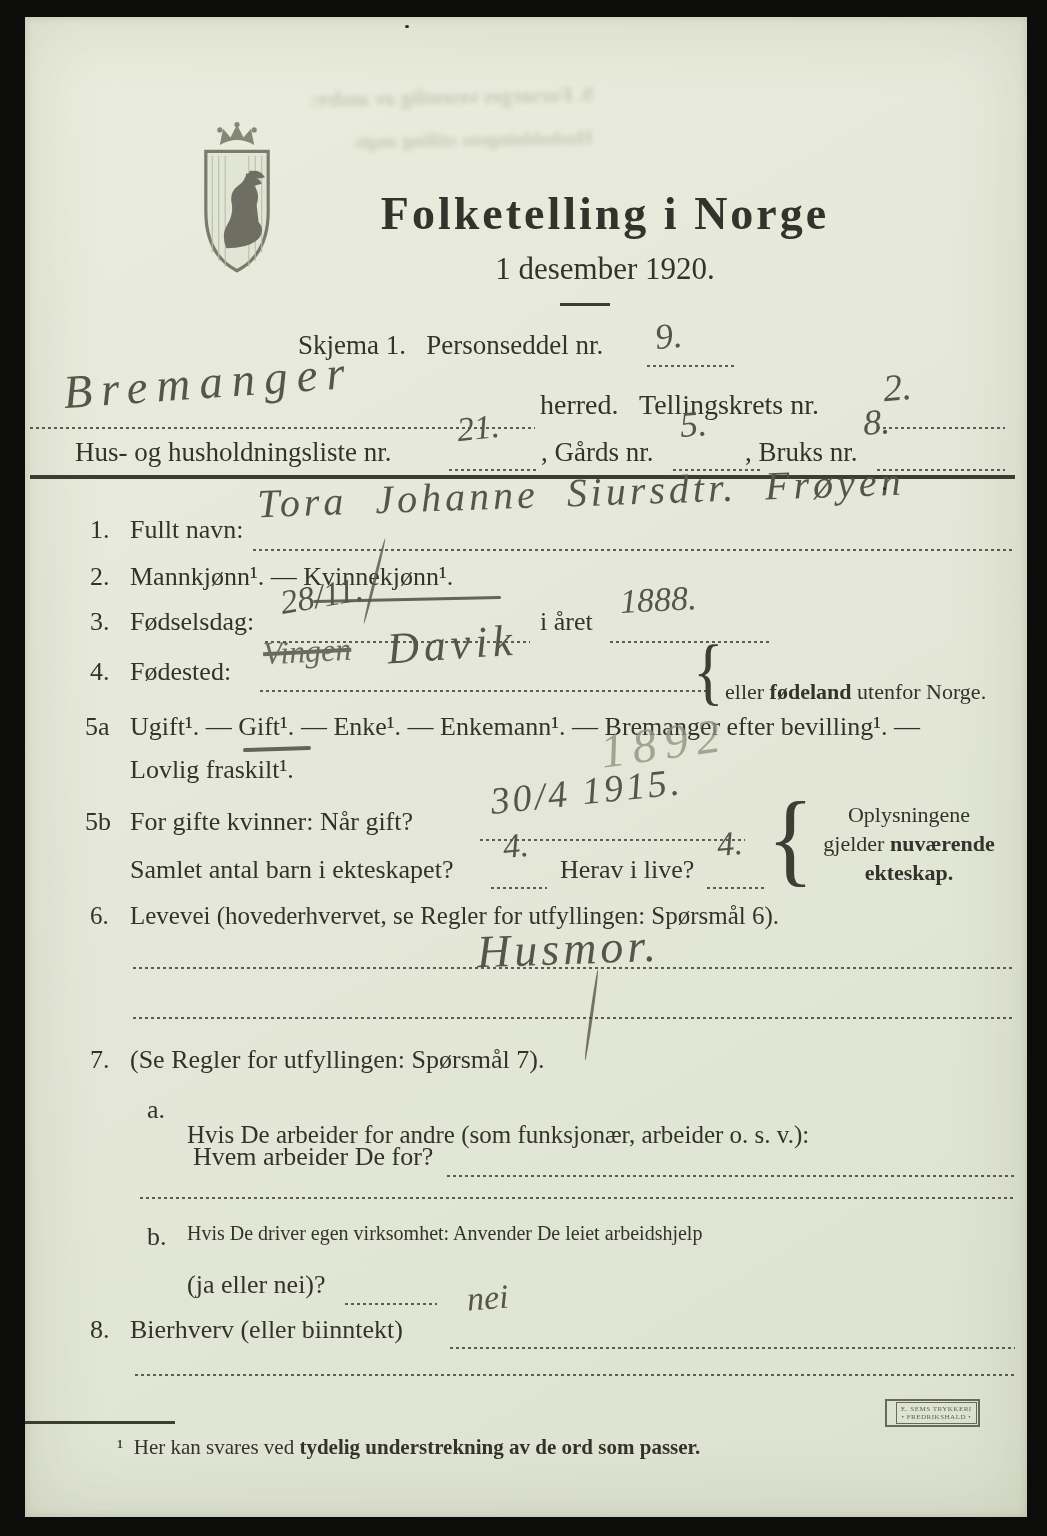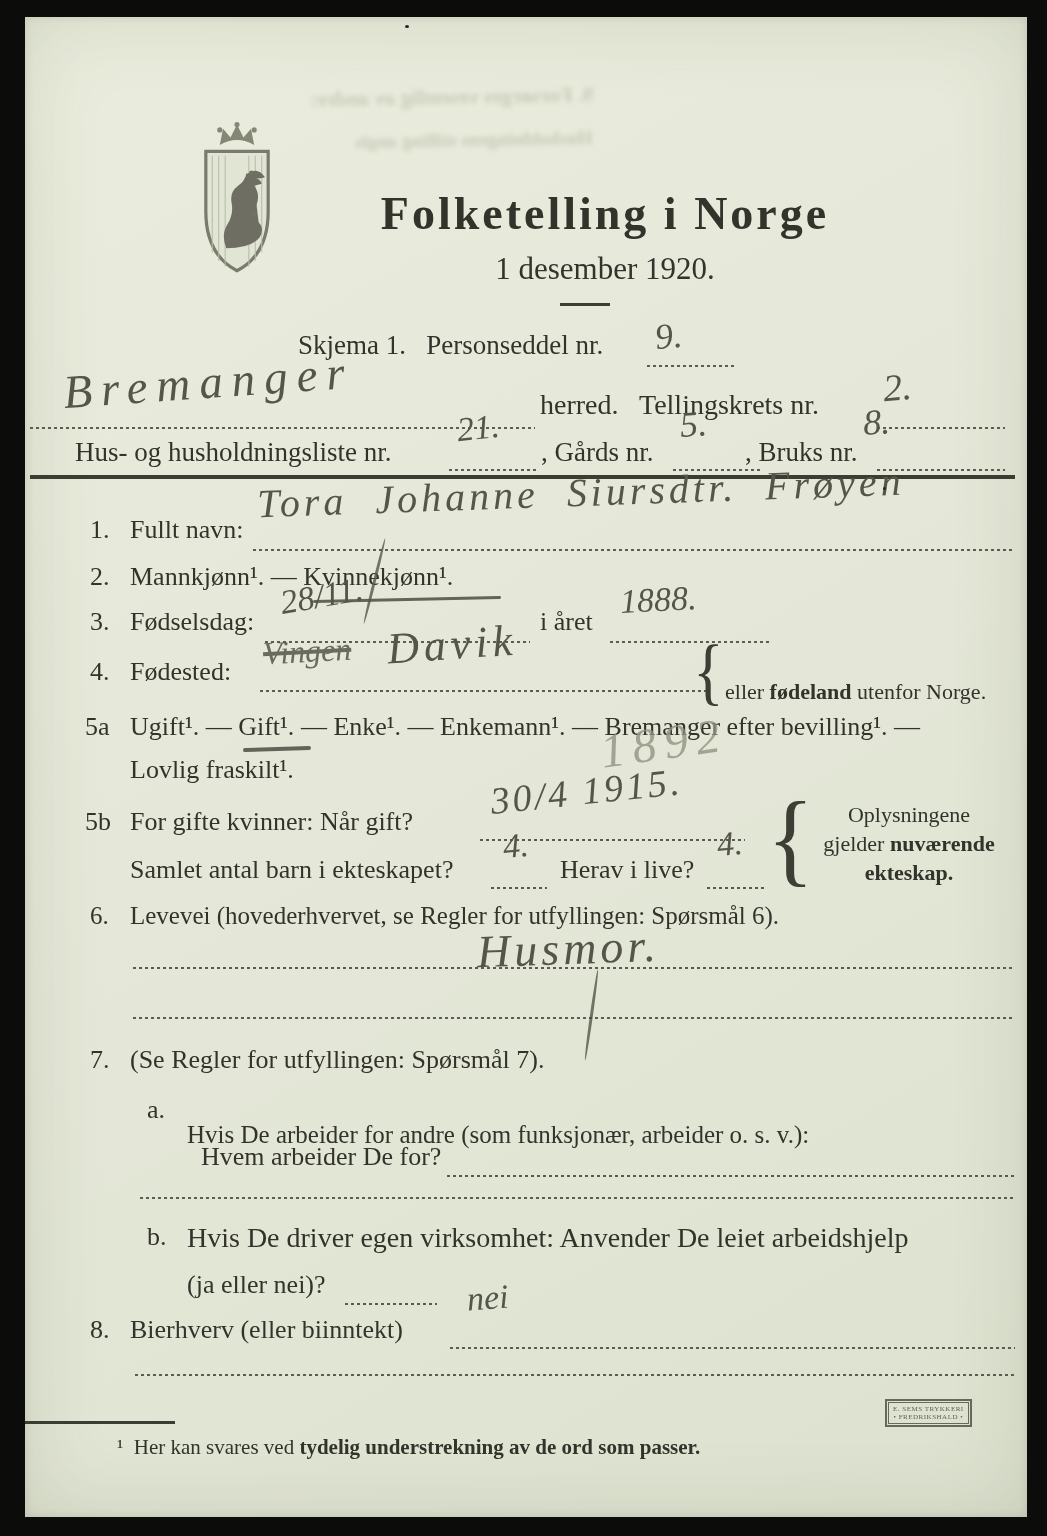--- a/index.html
+++ b/index.html
@@ -17,21 +17,21 @@
   .rule{position:absolute;background:#3b3c32;}
   .hline{position:absolute;background:#54554b;border-radius:2px;opacity:.9;}
   .penstroke{position:absolute;width:3px;background:#55564a;border-radius:50%;opacity:.8;}
   .b{font-weight:bold;}
   .brace{color:#3d3e34;font-weight:100;line-height:1;}
   .notecol{color:#32332b;text-align:center;line-height:29px;font-size:22px;}
   .bleed{position:absolute;transform:scaleX(-1) rotate(1deg);filter:blur(2.6px);opacity:.30;
          color:#798064;font-weight:bold;font-size:21px;white-space:nowrap;}
   .stamp{position:absolute;border:2px solid #4a4b40;padding:1px;opacity:.8;}
   .stamp-inner{border:1px solid #4a4b40;padding:2px 4px;text-align:center;
-               font-size:7px;line-height:8px;color:#3c3d33;letter-spacing:.5px;white-space:nowrap;overflow:hidden;}
+               font-size:7px;line-height:8px;color:#3c3d33;letter-spacing:.5px;white-space:nowrap;overflow:hidden;margin-left:8px;}
   .speck{position:absolute;background:#23241d;border-radius:50%;}
 </style>
 </head>
 <body>
 
 <div id="stage">
   <div class="paper">
 
     <div class="bleed" style="left:285px;top:68px;">9. Forsørges vesentlig av andre:</div>
     <div class="bleed" style="left:330px;top:112px;font-size:19px;">Husholdningens stilling angis</div>
@@ -157,25 +157,25 @@
     <div class="abs print" style="left:105px;top:885px;font-size:25px;">Levevei (hovederhvervet, se Regler for utfyllingen:  Spørsmål 6).</div>
     <div class="abs hand" style="left:452px;top:905px;font-size:46px;letter-spacing:4px;transform:rotate(-2deg);">Husmor.</div>
     <div class="penstroke" style="left:565px;top:952px;height:92px;transform:rotate(8deg);"></div>
     <div class="ansline" style="left:108px;top:950px;width:882px;"></div>
     <div class="ansline" style="left:108px;top:1000px;width:882px;"></div>
 
     <div class="abs print" style="left:65px;top:1028px;font-size:26px;">7.</div>
     <div class="abs print" style="left:105px;top:1028px;font-size:26px;">(Se Regler for utfyllingen:  Spørsmål 7).</div>
     <div class="abs print" style="left:122px;top:1078px;font-size:26px;">a.</div>
     <div class="abs print" style="left:162px;top:1104px;font-size:25px;">Hvis De arbeider for andre (som funksjonær, arbeider o. s. v.):</div>
-    <div class="abs print" style="left:176px;top:1125px;font-size:26px;">Hvem arbeider De for?</div>
+    <div class="abs print" style="left:168px;top:1125px;font-size:26px;">Hvem arbeider De for?</div>
     <div class="ansline" style="left:422px;top:1158px;width:568px;"></div>
     <div class="ansline" style="left:115px;top:1180px;width:875px;"></div>
     <div class="abs print" style="left:122px;top:1205px;font-size:26px;">b.</div>
-    <div class="abs print" style="left:162px;top:1205px;font-size:28px;">Hvis De driver egen virksomhet:  Anvender De leiet arbeidshjelp</div>
+    <div class="abs print" style="left:162px;top:1205px;font-size:20px;">Hvis De driver egen virksomhet:  Anvender De leiet arbeidshjelp</div>
     <div class="abs print" style="left:162px;top:1253px;font-size:26px;">(ja eller nei)?</div>
     <div class="ansline" style="left:320px;top:1286px;width:92px;"></div>
 
     <div class="abs print" style="left:65px;top:1298px;font-size:26px;">8.</div>
     <div class="abs print" style="left:105px;top:1298px;font-size:26px;">Bierhverv (eller biinntekt)</div>
     <div class="ansline" style="left:425px;top:1330px;width:565px;"></div>
     <div class="abs hand" style="left:442px;top:1262px;font-size:34px;transform:rotate(-4deg);">nei</div>
 
     <div class="ansline" style="left:110px;top:1357px;width:880px;"></div>
     <div class="rule" style="left:0px;top:1404px;width:150px;height:3px;"></div>

